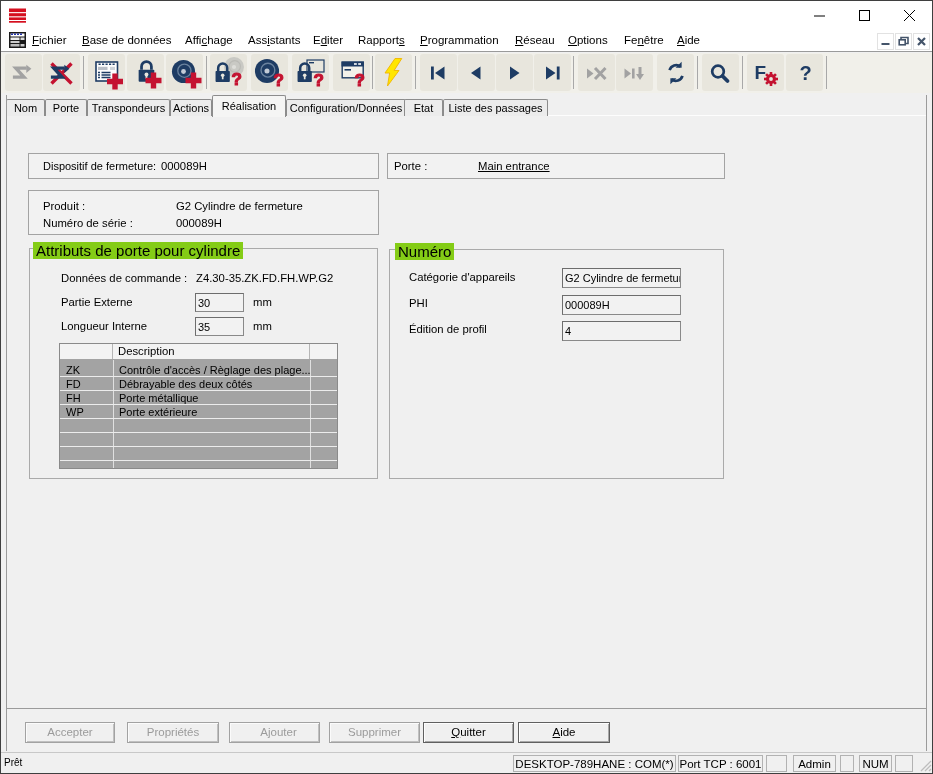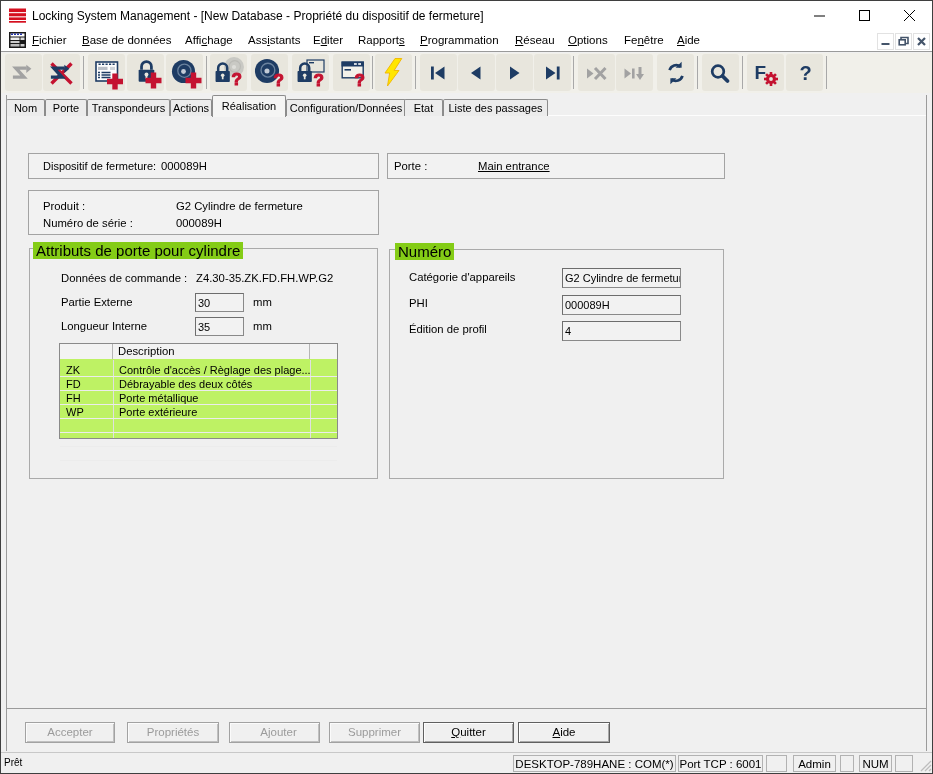--- a/index.html
+++ b/index.html
@@ -28,21 +28,21 @@
 
 .vline { position:absolute; width:1px; background:#9b9b9b; }
 .hline { position:absolute; height:1px; background:#9b9b9b; }
 
 .box { position:absolute; border:1px solid #a3a3a3; background:#f2f2f2; }
 .grp { position:absolute; border:1px solid #aaaaaa; }
 .grplabel { position:absolute; background:#84cc16; padding:0 3px; font-size:15px; }
 .lbl { position:absolute; white-space:nowrap; font-size:11.3px; }
 .field { position:absolute; background:#f2f2f2; border:1px solid #898989; border-top-color:#6d6d6d; border-left-color:#6d6d6d; font-size:11px; padding:3px 0 0 2px; white-space:nowrap; overflow:hidden; }
 
-#tbl { position:absolute; left:59px; top:343px; width:279px; height:96px; background:#bef264; border:1px solid #8a8a8a; }
+#tbl { position:absolute; left:59px; top:343px; width:279px; height:126px; background:#a3a3a3; border:1px solid #8a8a8a; }
 .th { position:absolute; top:0; height:15px; border-right:1px solid #b5b5b5; background:#f3f3f3; padding:1px 0 0 5px; font-size:11.3px; }
 .gridv { position:absolute; top:16px; bottom:0; width:1px; background:#e0e0e0; }
 .gridh { position:absolute; left:0; width:277px; height:1px; background:#ececec; }
 .cell { position:absolute; font-size:11px; white-space:nowrap; }
 
 .wbtn { position:absolute; top:722px; height:21px; background:#f0f0f0; border:1px solid #606060; box-shadow:inset 1px 1px 0 #fdfdfd, inset -1px -1px 0 #a8a8a8; text-align:center; font-size:11.5px; padding-top:3px; }
 .wbtn.disabled { color:#9b9b9b; border-color:#a2a2a2; box-shadow:inset 1px 1px 0 #fbfbfb, inset -1px -1px 0 #c0c0c0; }
 .wbtn u { text-decoration:underline; }
 
 #statusbar { position:absolute; left:1px; top:752px; width:931px; height:21px; background:#f0f0f0; border-top:1px solid #c8c8c8; }
@@ -52,21 +52,20 @@
 <body>
 <div id="outerborder"></div>
 
 <div id="titlebar">
   <svg id="applogo" style="left:8px;top:7px;width:17px;height:16px" viewBox="0 0 17 16">
     <rect x="0" y="0.5" width="17" height="3.6" fill="#d50f1f"></rect>
     <rect x="0" y="5.2" width="17" height="3.1" fill="#d50f1f"></rect>
     <rect x="0" y="9.4" width="17" height="2.6" fill="#d50f1f"></rect>
     <rect x="0" y="13" width="17" height="1.7" fill="#d50f1f"></rect>
   </svg>
-  <div id="titletext">Locking System Management - [New Database - Propriété du dispositif de fermeture]</div>
   <svg class="abs" style="left:808px;top:0;width:20px;height:29px" viewBox="0 0 20 29">
       <line x1="5" y1="15" x2="16" y2="15" stroke="#000" stroke-width="1"></line>
     </svg>
   <svg class="abs" style="left:853px;top:0;width:20px;height:29px" viewBox="0 0 20 29">
       <rect x="5.5" y="9.5" width="10" height="10" fill="none" stroke="#000" stroke-width="1"></rect>
     </svg>
   <svg class="abs" style="left:898px;top:0;width:20px;height:29px" viewBox="0 0 20 29">
       <path d="M5 9 L16 20 M16 9 L5 20" stroke="#000" stroke-width="1"></path>
     </svg>
 </div>

